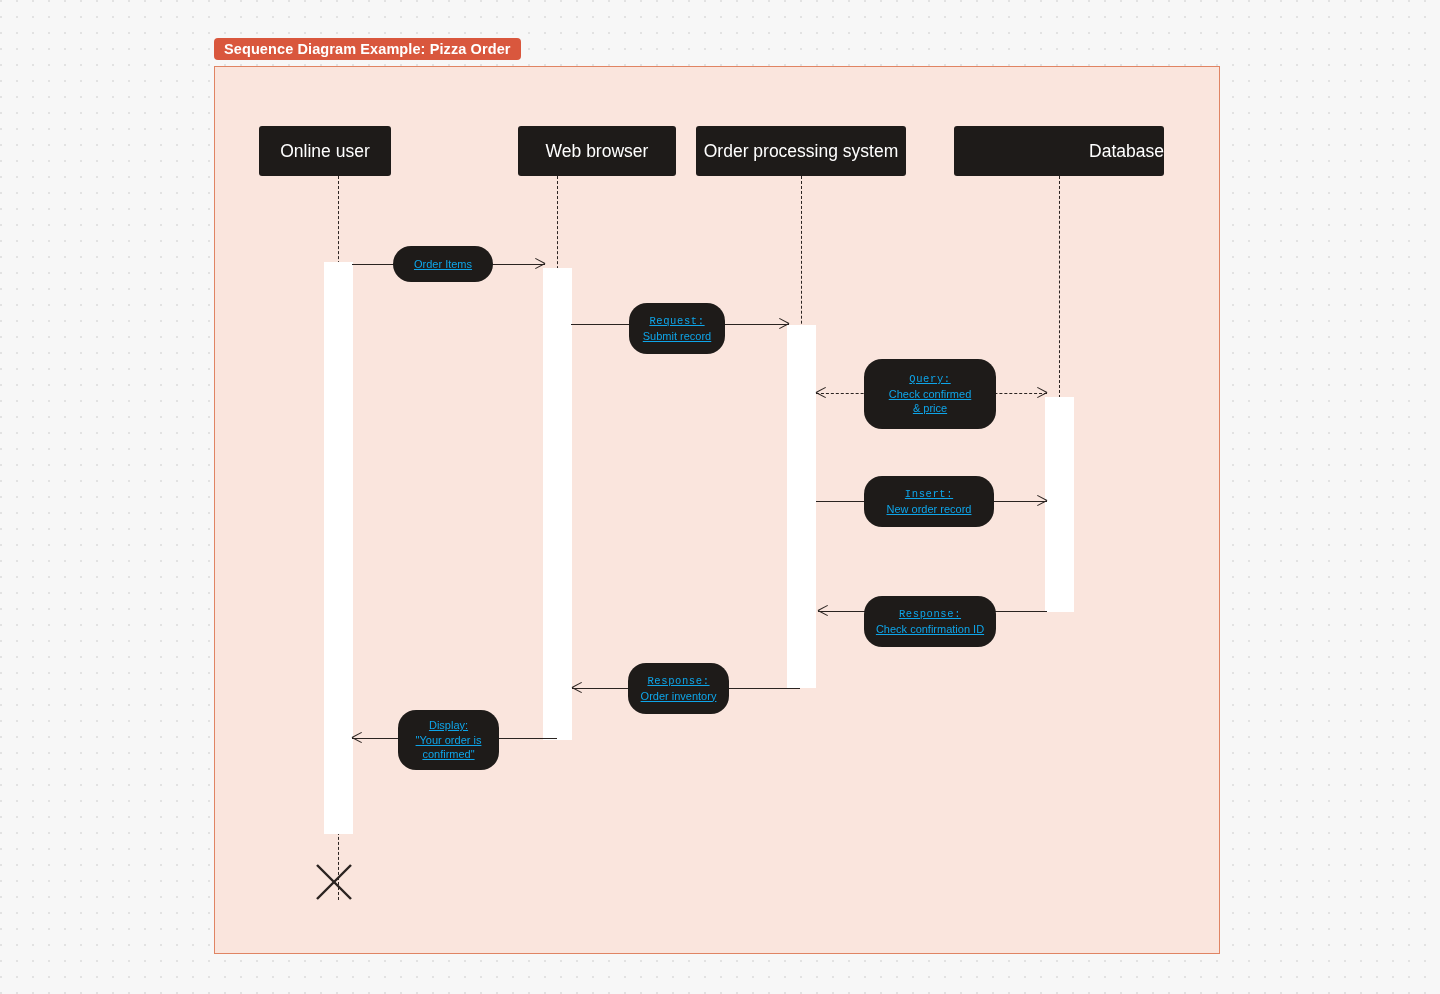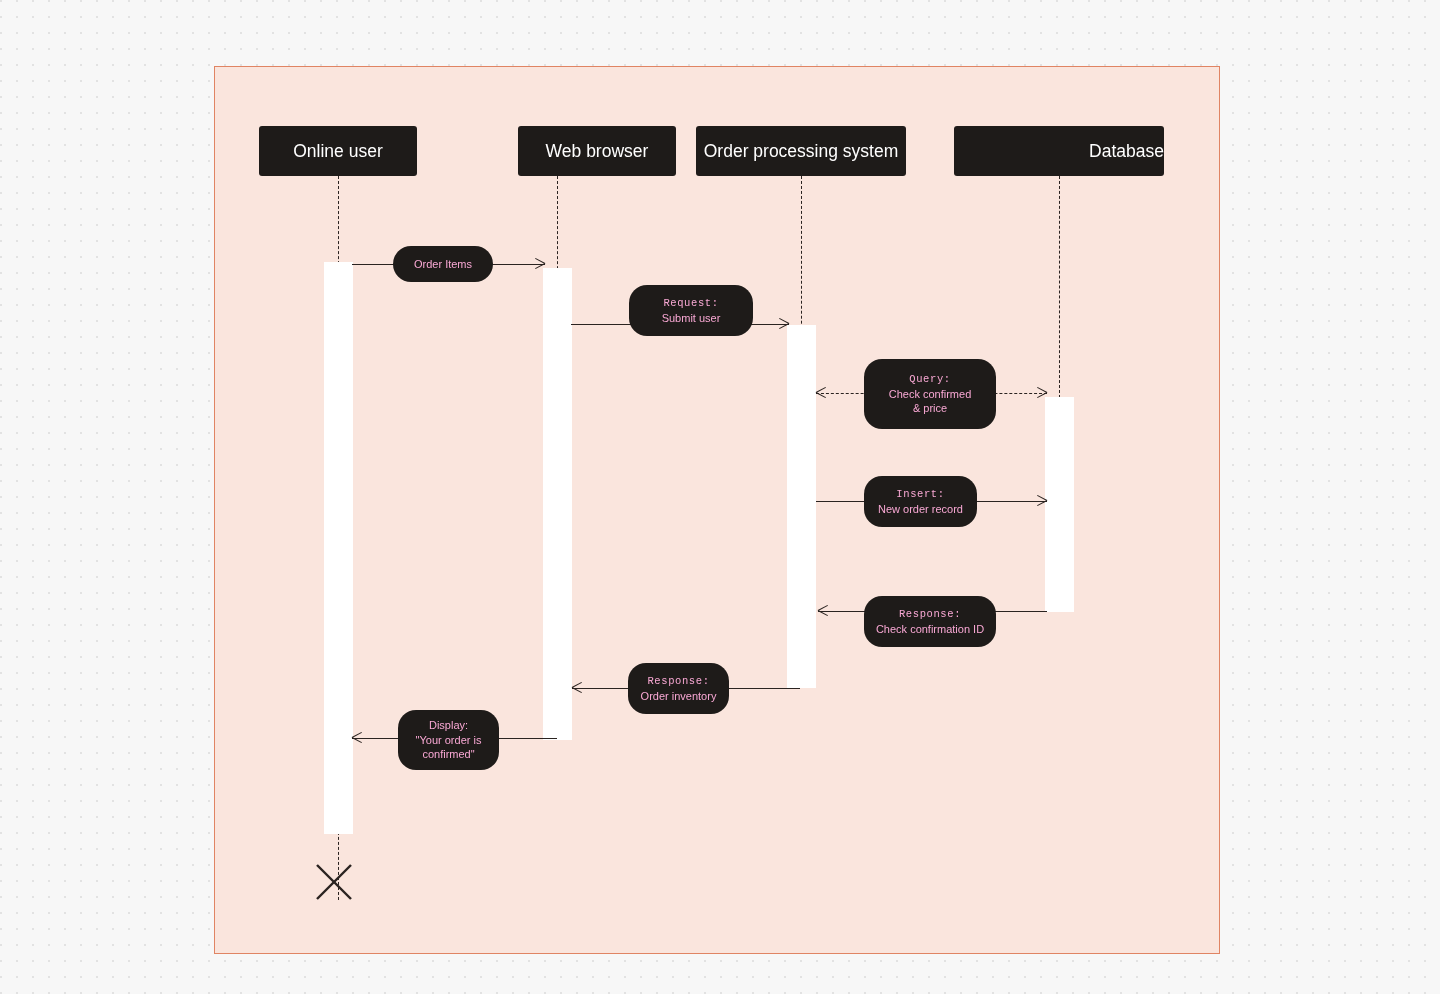--- a/index.html
+++ b/index.html
@@ -130,31 +130,32 @@
   .arrowhead.left::after {
     top: 5px;
     transform: rotate(-28deg);
     transform-origin: left center;
   }
 
   
   .msg-label {
     position: absolute;
     background: #1e1b19;
-    color: #f9a8d4;
+    color: #0ea5e9;
     border-radius: 18px;
     display: flex;
     flex-direction: column;
     align-items: center;
     justify-content: center;
     padding: 7px 14px;
     box-sizing: border-box;
     text-align: center;
     z-index: 5;
     line-height: 14.5px;
+    text-decoration: underline;
   }
   .msg-label .ln {
     font-size: 11px;
     font-family: "Liberation Sans", sans-serif;
     white-space: nowrap;
   }
   .msg-label .ln.mono {
     font-family: "Liberation Mono", monospace;
     font-size: 10.5px;
     letter-spacing: 0.6px;
@@ -164,20 +165,21 @@
   .destroy {
     position: absolute;
     z-index: 5;
   }
 </style>
 </head>
 <body>
 
 <div id="stage">
 
+  <div class="diagram-title">Sequence Diagram Example: Pizza Order</div>
 
   <div class="canvas"></div>
 
   <div id="layer-lifelines">
       <div class="lifeline" style="left: 338px; top: 176px; height: 724px;"></div>
       <div class="lifeline" style="left: 557px; top: 176px; height: 564px;"></div>
       <div class="lifeline" style="left: 801px; top: 176px; height: 512px;"></div>
       <div class="lifeline" style="left: 1059px; top: 176px; height: 436px;"></div>
     </div>
   <div id="layer-activations">
@@ -197,47 +199,47 @@
       <div class="msg-line" style="left: 816px; top: 501px; width: 231px;"></div>
       <div class="arrowhead right" style="top: 495px; left: 1036px;"></div>
       <div class="msg-line" style="left: 818px; top: 611px; width: 229px;"></div>
       <div class="arrowhead left" style="top: 605px; left: 818px;"></div>
       <div class="msg-line" style="left: 572px; top: 688px; width: 228px;"></div>
       <div class="arrowhead left" style="top: 682px; left: 572px;"></div>
       <div class="msg-line" style="left: 352px; top: 738px; width: 205px;"></div>
       <div class="arrowhead left" style="top: 732px; left: 352px;"></div>
     </div>
   <div id="layer-participants">
-      <div class="participant" style="left: 259px; top: 126px; width: 158px; height: 50px;">
+      <div class="participant" style="left: 259px; top: 126px; width: 132px; height: 50px;">
         <span>Online user</span>
       </div>
       <div class="participant" style="left: 478px; top: 126px; width: 158px; height: 50px; margin-left: 40px;">
         <span>Web browser</span>
       </div>
       <div class="participant" style="left: 696px; top: 126px; width: 210px; height: 50px; text-align: center;">
         <span>Order processing system</span>
       </div>
       <div class="participant" style="left: 954px; top: 126px; width: 210px; height: 50px; justify-content: flex-end;">
         <span>Database</span>
       </div>
     </div>
   <div id="layer-labels">
       <div class="msg-label" style="left: 393px; top: 246px; width: 100px; height: 36px;">
         <div class="ln">Order Items</div>
       </div>
-      <div class="msg-label" style="left: 629px; top: 285px; width: 124px; height: 51px;">
+      <div class="msg-label" style="left: 629px; top: 303px; width: 96px; height: 51px;">
         <div class="ln mono">Request:</div>
-        <div class="ln">Submit user</div>
+        <div class="ln">Submit record</div>
       </div>
       <div class="msg-label" style="left: 864px; top: 359px; width: 132px; height: 70px;">
         <div class="ln mono">Query:</div>
         <div class="ln">Check confirmed</div>
         <div class="ln">&amp; price</div>
       </div>
-      <div class="msg-label" style="left: 864px; top: 476px; width: 113px; height: 51px;">
+      <div class="msg-label" style="left: 864px; top: 476px; width: 130px; height: 51px;">
         <div class="ln mono">Insert:</div>
         <div class="ln">New order record</div>
       </div>
       <div class="msg-label" style="left: 864px; top: 596px; width: 132px; height: 51px;">
         <div class="ln mono">Response:</div>
         <div class="ln">Check confirmation ID</div>
       </div>
       <div class="msg-label" style="left: 628px; top: 663px; width: 101px; height: 51px;">
         <div class="ln mono">Response:</div>
         <div class="ln">Order inventory</div>

